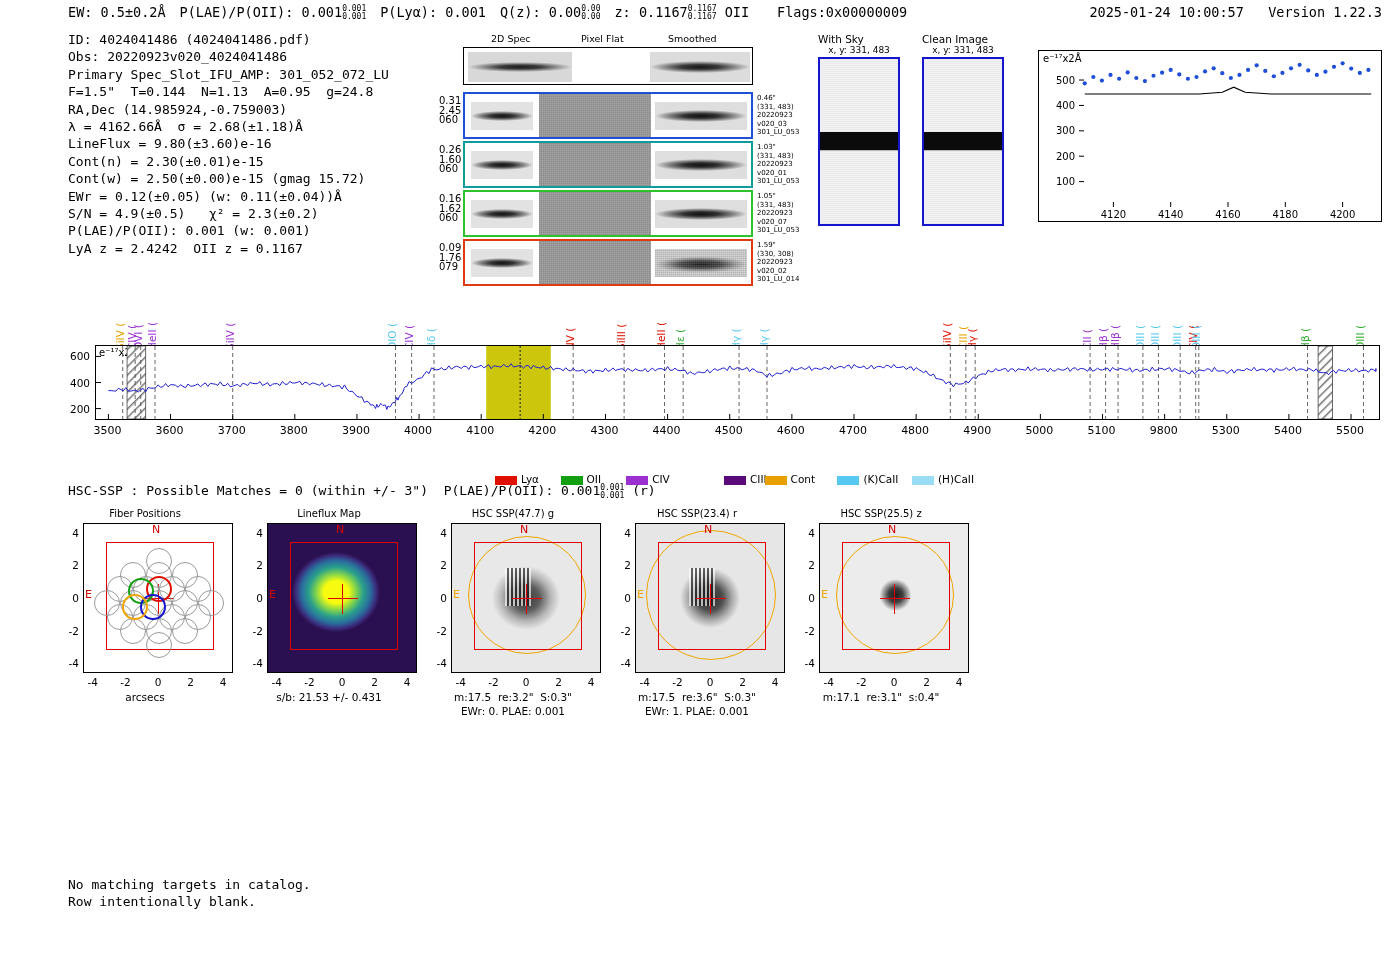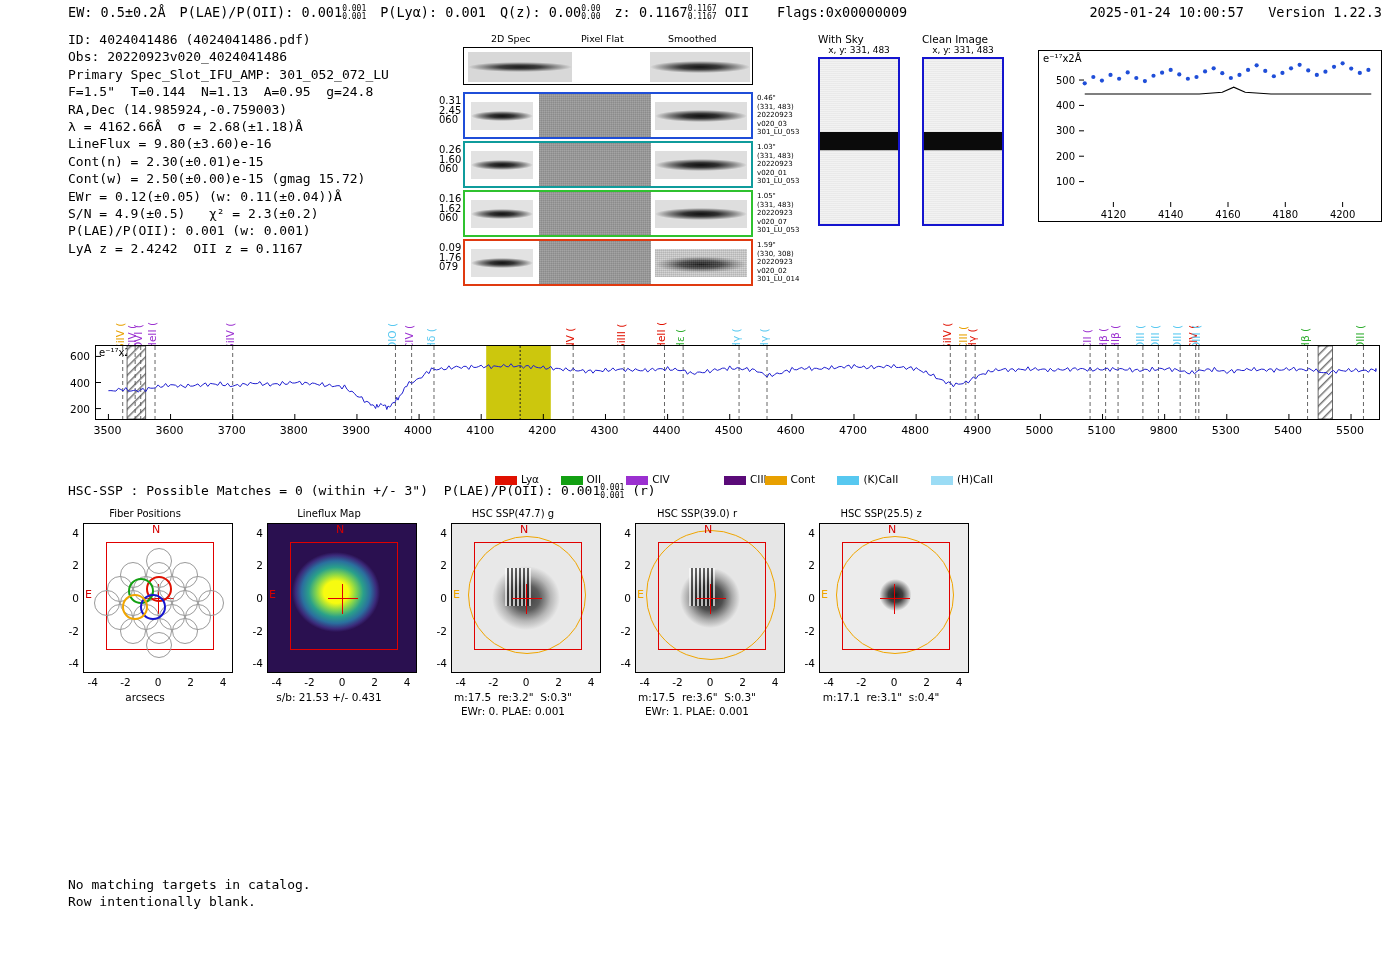--- a/index.html
+++ b/index.html
@@ -471,21 +471,21 @@
     <div style="position: absolute; left: 1255.04px; transform: translateX(-50%); font-family: &quot;DejaVu Sans&quot;, sans-serif; font-size: 11px;">5500</div>
   </div>
 
 <div id="legend">
     <div class="li" style="left: 400px;"><span class="sw" style="background: rgb(224, 16, 0);"></span><span>Lyα</span></div>
     <div class="li" style="left: 465.6px;"><span class="sw" style="background: rgb(18, 160, 18);"></span><span>OII</span></div>
     <div class="li" style="left: 531.2px;"><span class="sw" style="background: rgb(155, 48, 208);"></span><span>CIV</span></div>
     <div class="li" style="left: 629px;"><span class="sw" style="background: rgb(90, 10, 120);"></span><span>CIII</span></div>
     <div class="li" style="left: 669.6px;"><span class="sw" style="background: rgb(232, 160, 0);"></span><span>Cont</span></div>
     <div class="li" style="left: 742.4px;"><span class="sw" style="background: rgb(87, 200, 240);"></span><span>(K)CaII</span></div>
-    <div class="li" style="left: 836px;"><span class="sw" style="background: rgb(155, 220, 245);"></span><span>(H)CaII</span></div>
+    <div class="li" style="left: 817px;"><span class="sw" style="background: rgb(155, 220, 245);"></span><span>(H)CaII</span></div>
   </div>
 
 <div id="hscline">
   <span>HSC-SSP : Possible Matches = 0 (within +/- 3")</span>&nbsp;&nbsp;<span>P(LAE)/P(OII):</span> <span>0.001</span><span class="frac"><span>0.001</span><br><span>0.001</span></span> <span>(r)</span>
 </div>
 
 <div id="cutrow">
 
   <div class="cpanel" style="left:0px;">
     <div class="ctitle">Fiber Positions</div>
@@ -545,21 +545,21 @@
       <div class="cross" style="left:60px;top:74px;width:30px;height:1.3px;"></div>
       <div class="cross" style="left:74px;top:60px;width:1.3px;height:30px;"></div>
       <div class="ncomp" style="left:68px;top:-1px;">N</div>
       <div class="ecomp" style="left:1px;top:64px;color:#f0a500;">E</div>
     </div>
     <div class="cap" style="white-space: pre; top: 182px;">m:17.5  re:3.2"  S:0.3"
 EWr: 0. PLAE: 0.001</div>
   </div>
 
   <div class="cpanel" style="left:552px;">
-    <div class="ctitle">HSC SSP(39.0) r</div>
+    <div class="ctitle">HSC SSP(23.4) r</div>
     <div class="plot gray-r">
       <div class="striped"></div>
       <div class="ocirc" style="left:10px;top:6px;width:130px;height:130px;"></div>
       <div class="redbox" style="left:22px;top:18px;width:108px;height:108px;"></div>
       <div class="cross" style="left:60px;top:74px;width:30px;height:1.3px;"></div>
       <div class="cross" style="left:74px;top:60px;width:1.3px;height:30px;"></div>
       <div class="ncomp" style="left:68px;top:-1px;">N</div>
       <div class="ecomp" style="left:1px;top:64px;color:#f0a500;">E</div>
     </div>
     <div class="cap" style="white-space: pre; top: 182px;">m:17.5  re:3.6"  S:0.3"

